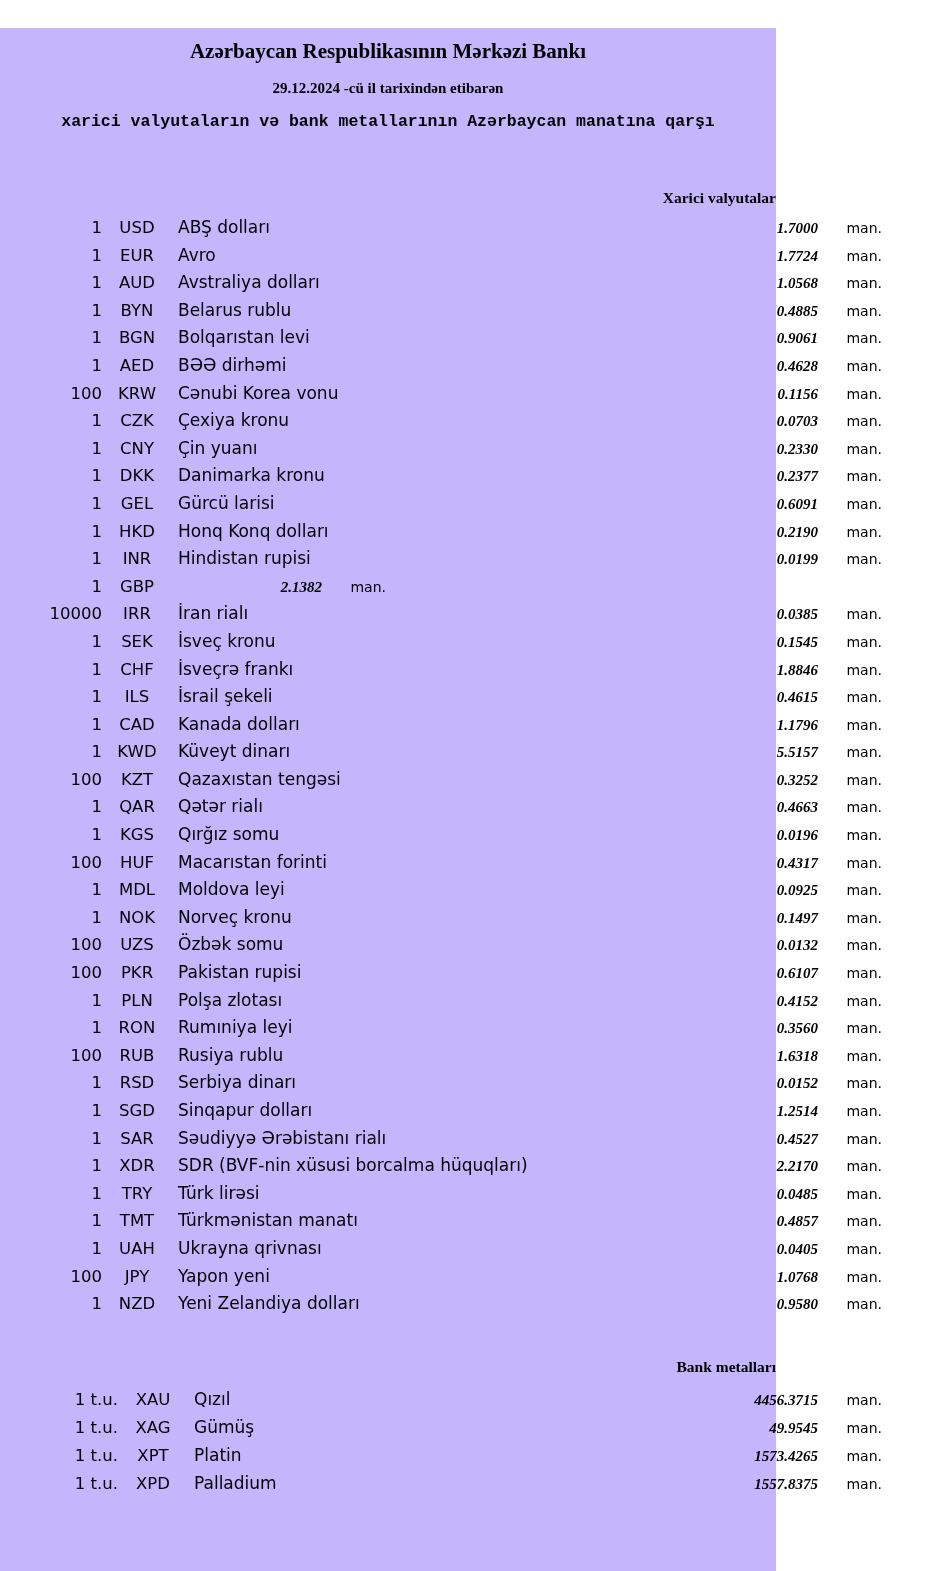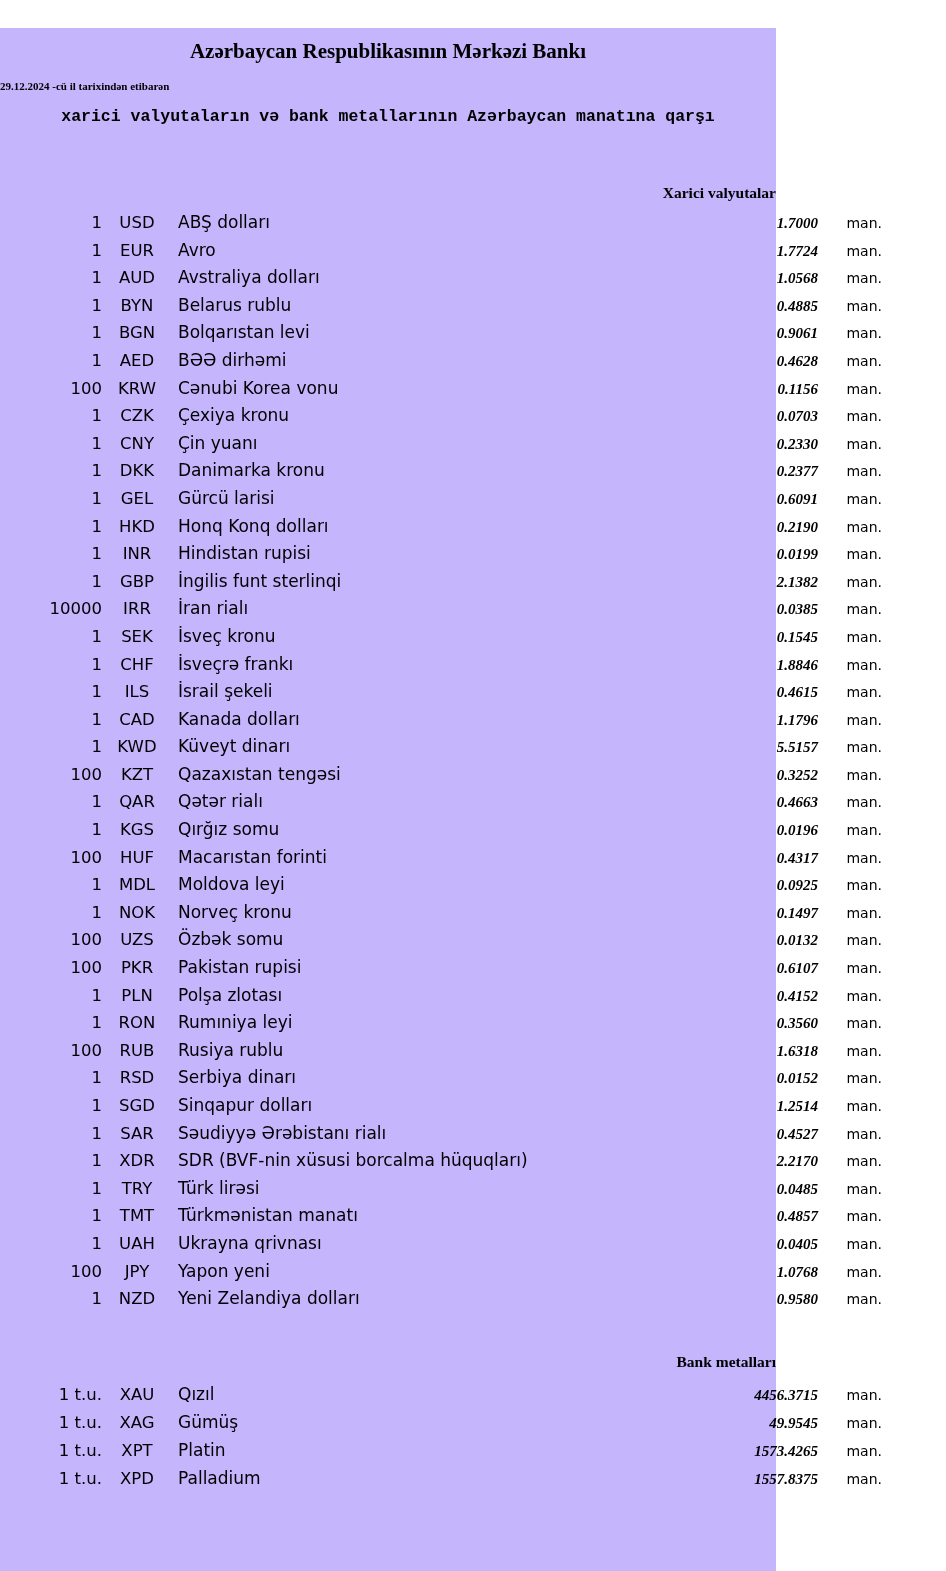--- a/index.html
+++ b/index.html
@@ -18,23 +18,24 @@
   }
   .title {
     padding-top: 11px;
     text-align: center;
     font-family: "Liberation Serif", serif;
     font-weight: bold;
     font-size: 21px;
   }
   .date-line {
     margin-top: 16px;
+    text-align: center;
     font-family: "Liberation Serif", serif;
     font-weight: bold;
-    font-size: 11px;
+    font-size: 15px;
   }
   .subtitle {
     margin-top: 15px;
     text-align: center;
     font-family: Liberation Mono, monospace;
     font-weight: bold;
     font-size: 16.5px;
   }
   .section-title {
     text-align: right;
@@ -47,21 +48,21 @@
 
   .rows { width: 946px; }
   .row {
     display: flex;
     align-items: baseline;
     width: 946px;
     height: 27.6px;
     line-height: 27.6px;
     padding-right: 64px;
   }
-  .metal-rows .row { height: 28px; line-height: 28px; }
+  .metal-rows .row { height: 28px; line-height: 28px; padding-left: 16px; }
   .cell-qty {
     width: 102px;
     text-align: right;
     font-size: 16.5px;
     white-space: nowrap;
   }
   .cell-code {
     width: 70px;
     text-align: center;
     font-size: 16.5px;
@@ -197,21 +198,20 @@
       <div class="row">
         <span class="cell-qty">1</span>
         <span class="cell-code">INR</span>
         <span class="cell-name">Hindistan rupisi</span>
         <span class="cell-rate">0.0199</span>
         <span class="cell-man">man.</span>
       </div>
       <div class="row">
         <span class="cell-qty">1</span>
         <span class="cell-code">GBP</span>
-        <span class="cell-name">İngilis funt sterlinqi</span>
         <span class="cell-rate">2.1382</span>
         <span class="cell-man">man.</span>
       </div>
       <div class="row">
         <span class="cell-qty">10000</span>
         <span class="cell-code">IRR</span>
         <span class="cell-name">İran rialı</span>
         <span class="cell-rate">0.0385</span>
         <span class="cell-man">man.</span>
       </div>

